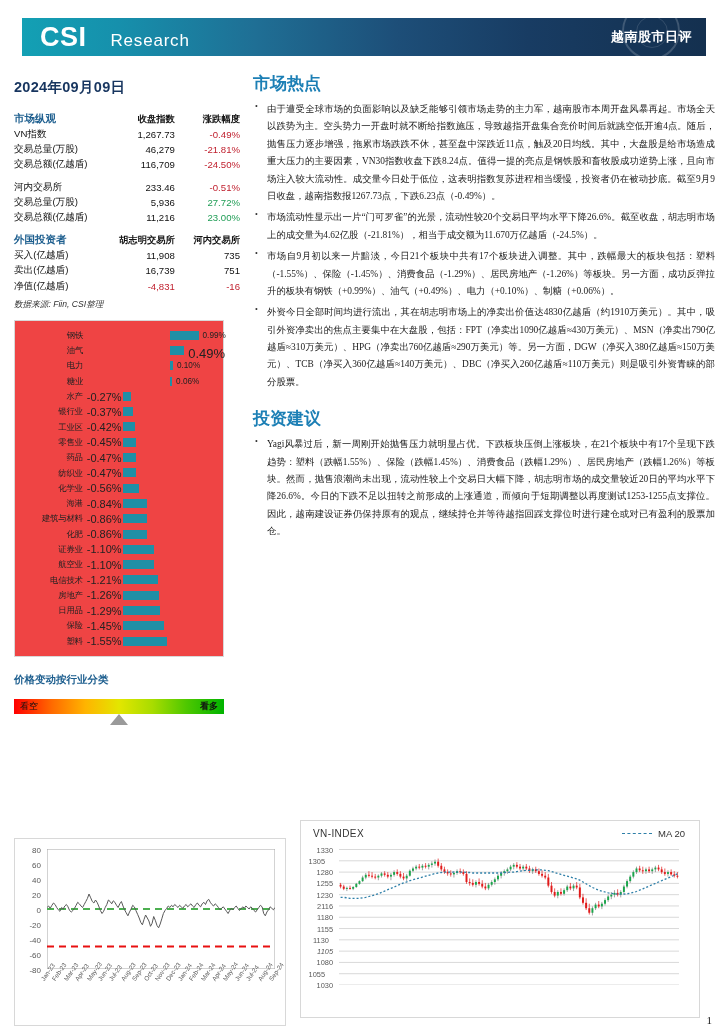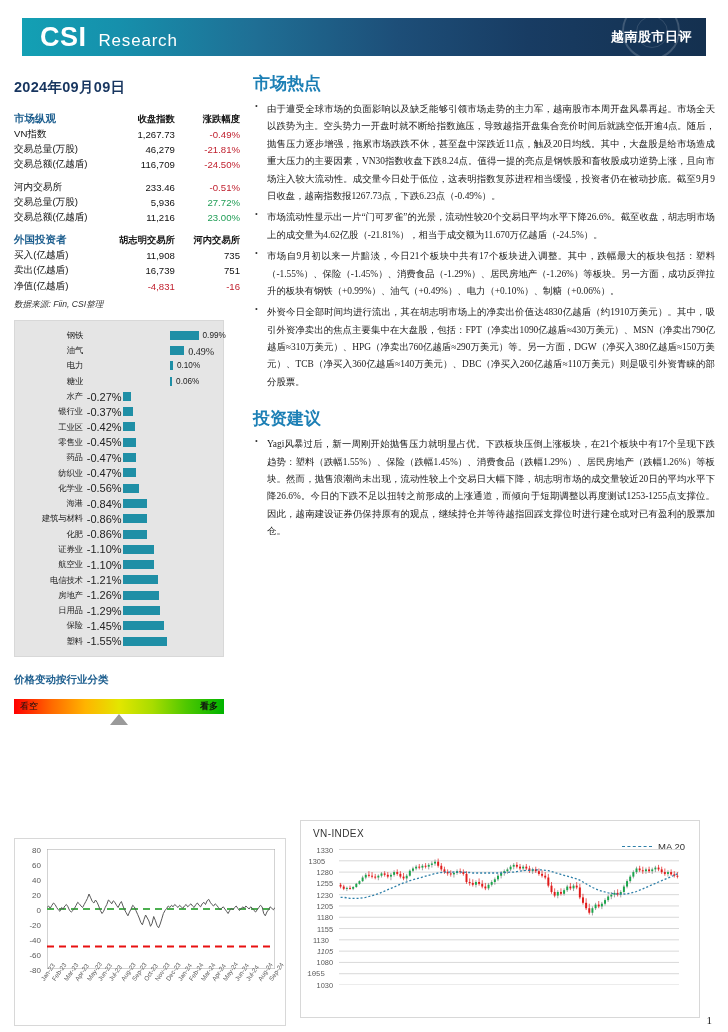--- a/index.html
+++ b/index.html
@@ -12,21 +12,21 @@
     overflow:hidden;
   }
   
   .header-band{
     position:absolute; left:22px; top:18px; width:684px; height:38px;
     background:linear-gradient(90deg,#13a0b4 0%,#1690ac 14%,#1f6f95 34%,#1d4e78 55%,#183c63 74%,#14304f 100%);
     display:flex; align-items:center; justify-content:space-between;
     padding:0 14px 0 18px;
     overflow:hidden;
   }
-  .logo-wrap{ display:flex; align-items:baseline; gap:12px; }
+  .logo-wrap{ display:flex; align-items:baseline; gap:24px; }
   .logo-csi{ color:#ffffff; font-size:27px; font-weight:bold; letter-spacing:0.5px; line-height:1; }
   .logo-research{ color:#ffffff; font-size:17px; letter-spacing:0.8px; line-height:1; }
   .header-right{ color:#ffffff; font-size:13px; font-weight:bold; letter-spacing:0.5px; z-index:2;}
   .watermark-circle{
     position:absolute; right:26px; top:-16px; width:58px; height:58px;
     border-radius:50%; border:2px solid rgba(255,255,255,0.18);
     z-index:1;
   }
   .watermark-circle:after{
     content:""; position:absolute; left:12px; top:12px; width:30px; height:30px;
@@ -50,21 +50,21 @@
   .pos{ color:#1f9d55; }
   .spacer-row td{ height:7px; padding:0 !important; }
   .src-note{
     font-style:italic; font-size:8.6px; color:#333; margin-top:5px;
   }
   .sec-title-sm{
     color:#1e5f8f; font-size:10.5px; font-weight:bold; margin-top:14px;
   }
   
   .barbox{
-    margin-top:9px; border:1px solid #d8d8d8; background:#e5e5e5;
+    margin-top:9px; border:1px solid #d8d8d8; background:#ef4444;
     padding:7px 6px 7px 12px; width:210px;
   }
   .brow{ display:flex; align-items:center; height:15.3px; font-size:8.4px; color:#222; }
   .bname{ width:62px; text-align:right; padding-right:4px; white-space:nowrap; letter-spacing:-0.2px;}
   .bval-left{ width:36px; text-align:left; padding-right:3px; white-space:nowrap; font-size:11px;}
   .bzone{ position:relative; width:98px; height:15.3px; }
   .bar{ position:absolute; top:3px; height:9px; background:#1f8fa6; }
   
   .gauge-title{ color:#1e5f8f; font-size:10.5px; font-weight:bold; margin-top:16px; }
   .gauge-wrap{ margin-top:12px; width:210px; position:relative; }
@@ -109,21 +109,21 @@
   }
   ul.bl li:before{
     content:"•"; position:absolute; left:2px; top:-1px; font-size:8px; color:#333;
   }
   
   .vchart{
     position:absolute; left:300px; top:820px; width:400px; height:198px;
     border:1px solid #d8d8d8; background:#fff;
   }
   .vtitle{ position:absolute; left:12px; top:7px; font-size:10px; color:#333; letter-spacing:0.4px;}
-  .vlegend{ position:absolute; right:14px; top:20px; font-size:9.5px; color:#333; display:flex; align-items:center; gap:6px;}
+  .vlegend{ position:absolute; right:14px; top:7px; font-size:9.5px; color:#333; display:flex; align-items:center; gap:6px;}
   .vleg-line{ display:inline-block; width:30px; border-top:1.6px dashed #2e7fa8; height:0;}
   .vylab{ position:absolute; font-size:7.4px; color:#595959; text-align:right; width:24px; }
   .vchart svg{ position:absolute; left:38px; top:24px; }
   .pagenum{
     position:absolute; right:16px; bottom:6px; font-size:11px; color:#222;
     font-family:"Liberation Serif","DejaVu Serif",serif;
   }
 </style>
 </head>
 <body>
@@ -216,21 +216,21 @@
         <span class="bzone">
           <span class="bar" style="left:48px;width:28.4625px;"></span>
           <span style="position:absolute;left:80.4625px;top:3px;font-size:8.2px;">0.99%</span>
         </span>
       </div>
       <div class="brow">
         <span class="bname">油气</span>
         <span class="bval-left"></span>
         <span class="bzone">
           <span class="bar" style="left:48px;width:14.0875px;"></span>
-          <span style="position:absolute;left:66.0875px;top:3px;font-size:10px;font-family:Liberation Serif, serif;">0.49%</span>
+          <span style="position:absolute;left:66.0875px;top:3px;font-size:13px;">0.49%</span>
         </span>
       </div>
       <div class="brow">
         <span class="bname">电力</span>
         <span class="bval-left"></span>
         <span class="bzone">
           <span class="bar" style="left:48px;width:2.875px;"></span>
           <span style="position:absolute;left:54.875px;top:3px;font-size:8.2px;">0.10%</span>
         </span>
       </div>
@@ -432,27 +432,27 @@
   <div class="vtitle">VN-INDEX</div>
   <div class="vlegend">
     <span class="vleg-line"></span>
     <span>MA 20</span>
   </div>
 <div class="vylab" style="left: 8px; top: 24.5161px;">1330</div>
     <div class="vylab" style="left: 0; top: 35.8065px;">1305</div>
     <div class="vylab" style="left: 8px; top: 47.0968px;">1280</div>
     <div class="vylab" style="left: 8px; top: 58.3871px;">1255</div>
     <div class="vylab" style="left: 8px; top: 69.6774px;">1230</div>
-    <div class="vylab" style="left: 8px; top: 80.9677px;">1205</div>
+    <div class="vylab" style="left: 8px; top: 80.9677px;">2116</div>
     <div class="vylab" style="left: 8px; top: 92.2581px;">1180</div>
     <div class="vylab" style="left: 8px; top: 103.548px;">1155</div>
     <div class="vylab" style="left: 8px; top: 114.839px; text-align: center;">1130</div>
     <div class="vylab" style="left: 8px; top: 126.129px; font-style: italic;">1105</div>
     <div class="vylab" style="left: 8px; top: 137.419px;">1080</div>
-    <div class="vylab" style="left: 0; top: 148.71px; font-family: Liberation Mono, monospace;">1055</div>
+    <div class="vylab" style="left: 0; top: 148.71px;">1055</div>
     <div class="vylab" style="left: 8px; top: 160px;">1030</div>
     <svg width="340" height="140">
       <line x1="0" x2="340" y1="4.516129032258064" y2="4.516129032258064" stroke="#d9d9d9" stroke-width="1"></line>
       <line x1="0" x2="340" y1="15.806451612903226" y2="15.806451612903226" stroke="#d9d9d9" stroke-width="1"></line>
       <line x1="0" x2="340" y1="27.096774193548388" y2="27.096774193548388" stroke="#d9d9d9" stroke-width="1"></line>
       <line x1="0" x2="340" y1="38.387096774193544" y2="38.387096774193544" stroke="#d9d9d9" stroke-width="1"></line>
       <line x1="0" x2="340" y1="49.67741935483871" y2="49.67741935483871" stroke="#d9d9d9" stroke-width="1"></line>
       <line x1="0" x2="340" y1="60.96774193548387" y2="60.96774193548387" stroke="#d9d9d9" stroke-width="1"></line>
       <line x1="0" x2="340" y1="72.25806451612902" y2="72.25806451612902" stroke="#d9d9d9" stroke-width="1"></line>
       <line x1="0" x2="340" y1="83.54838709677419" y2="83.54838709677419" stroke="#d9d9d9" stroke-width="1"></line>

